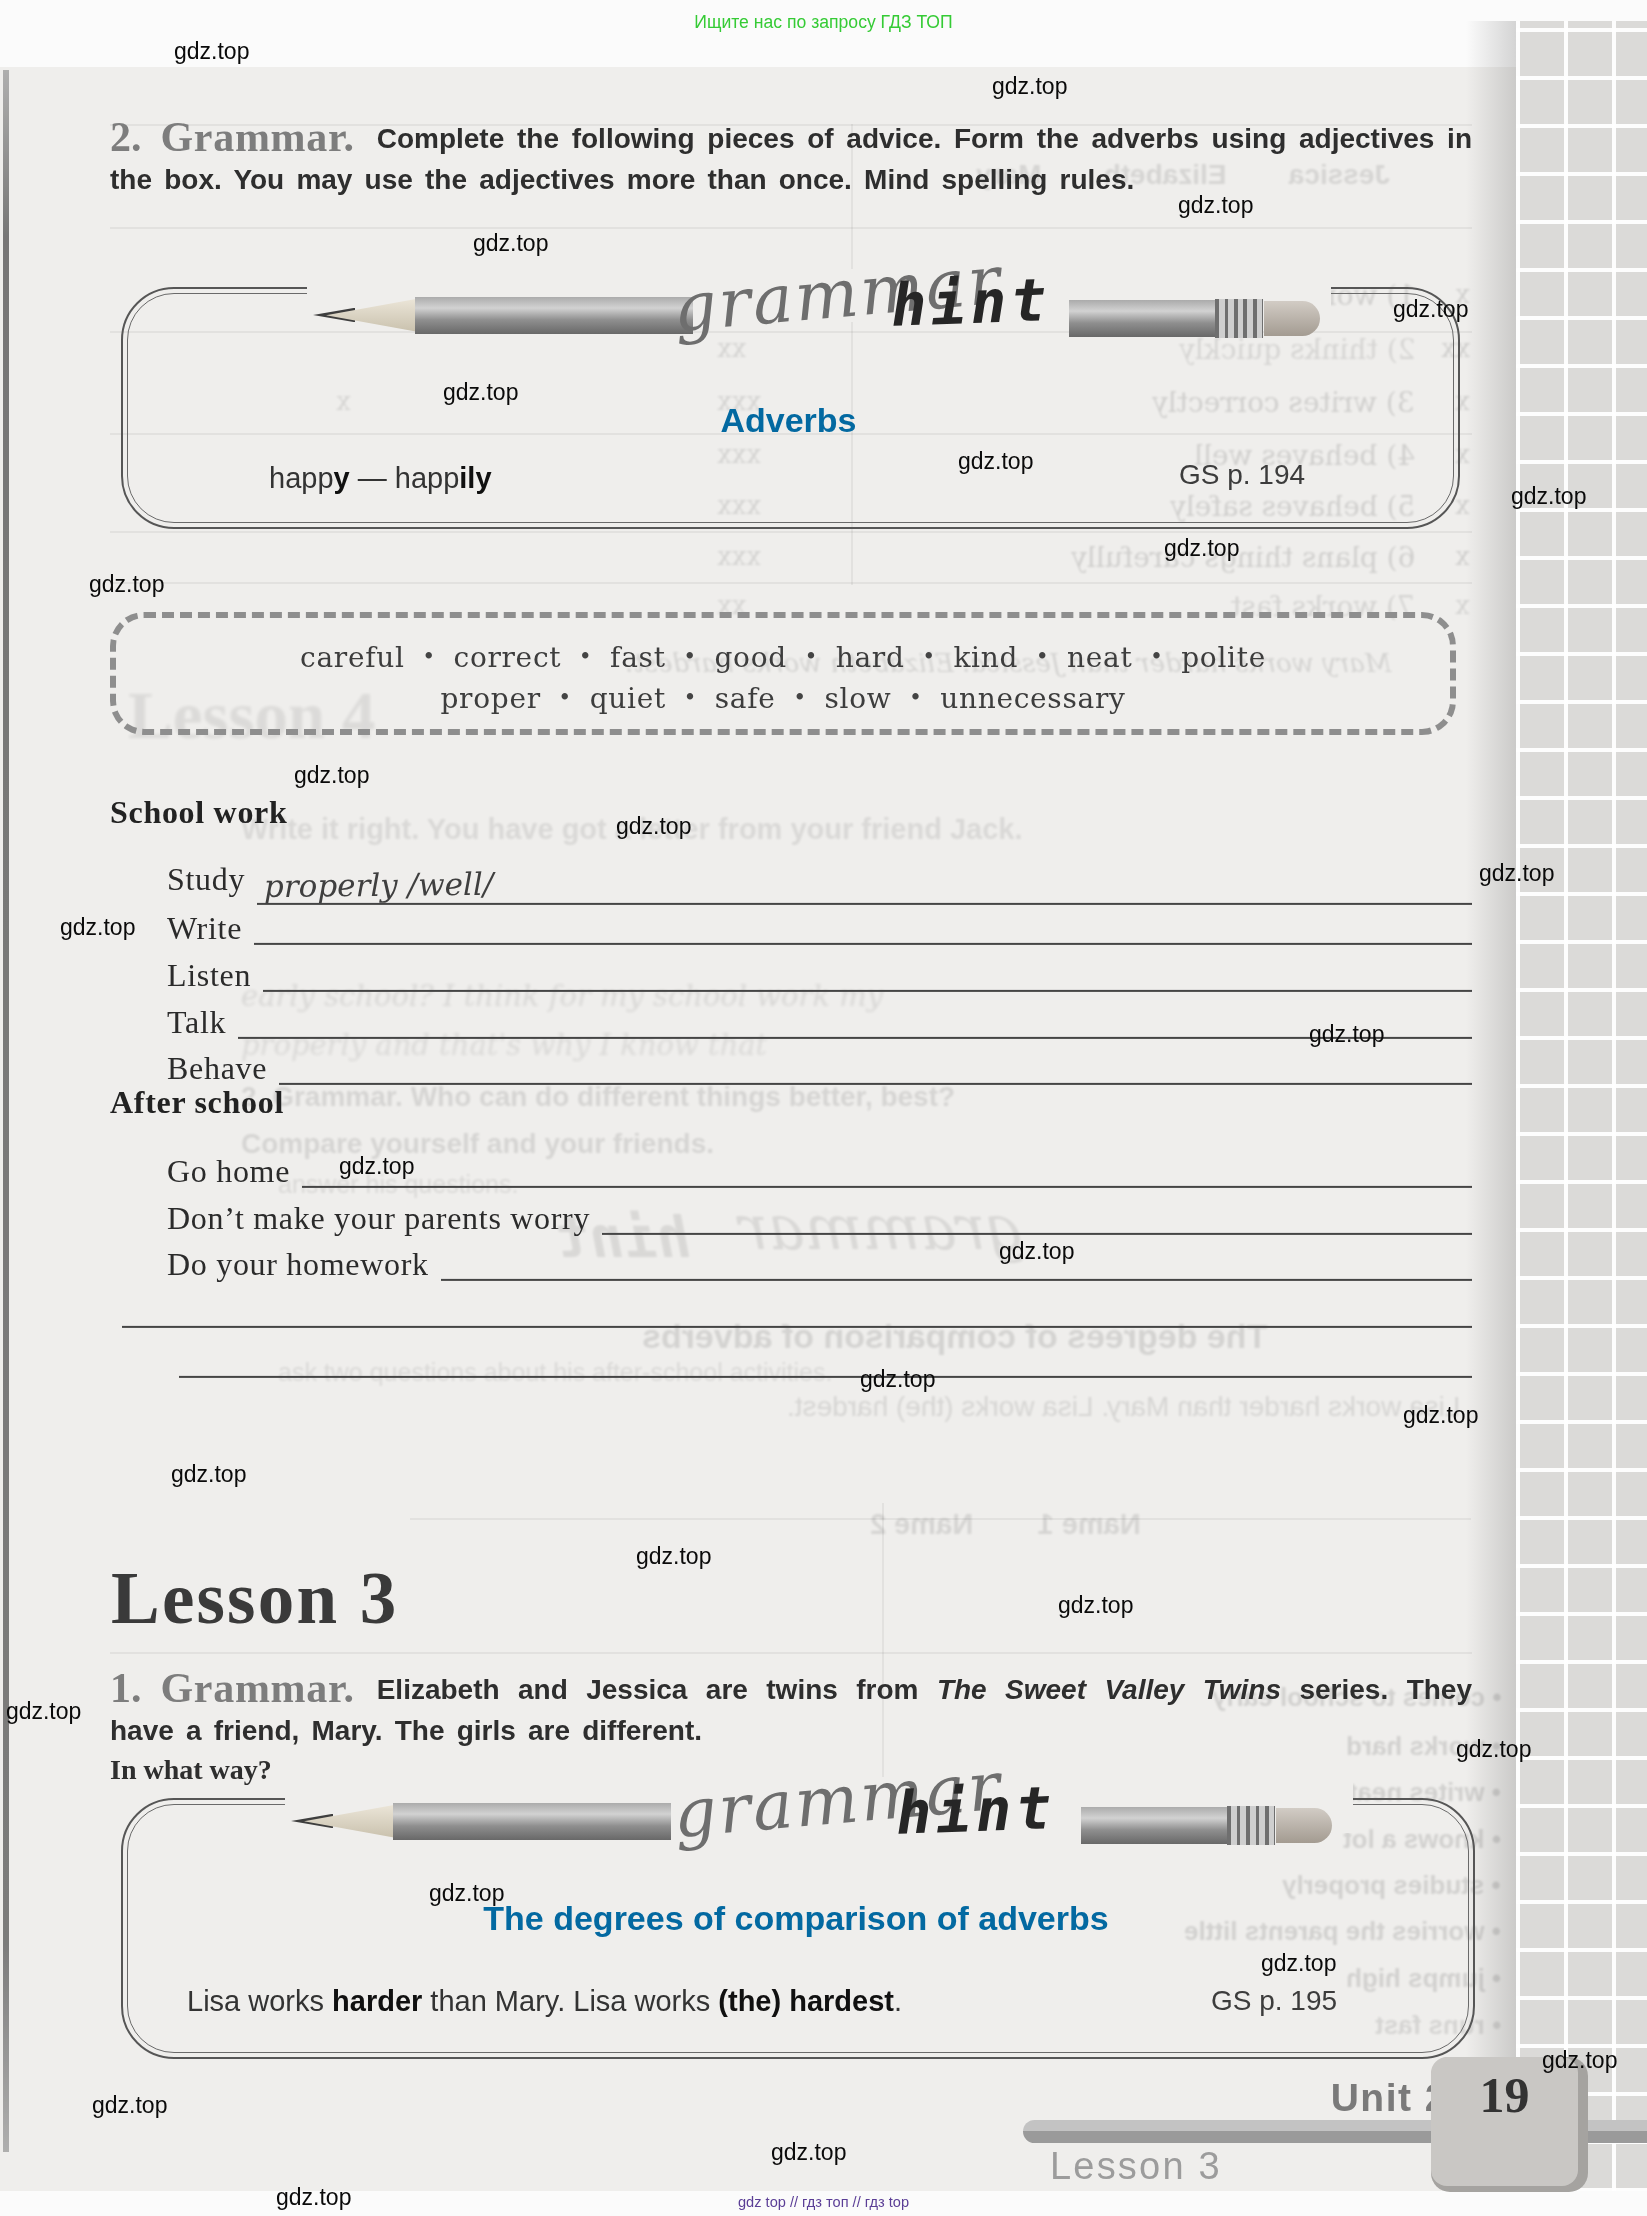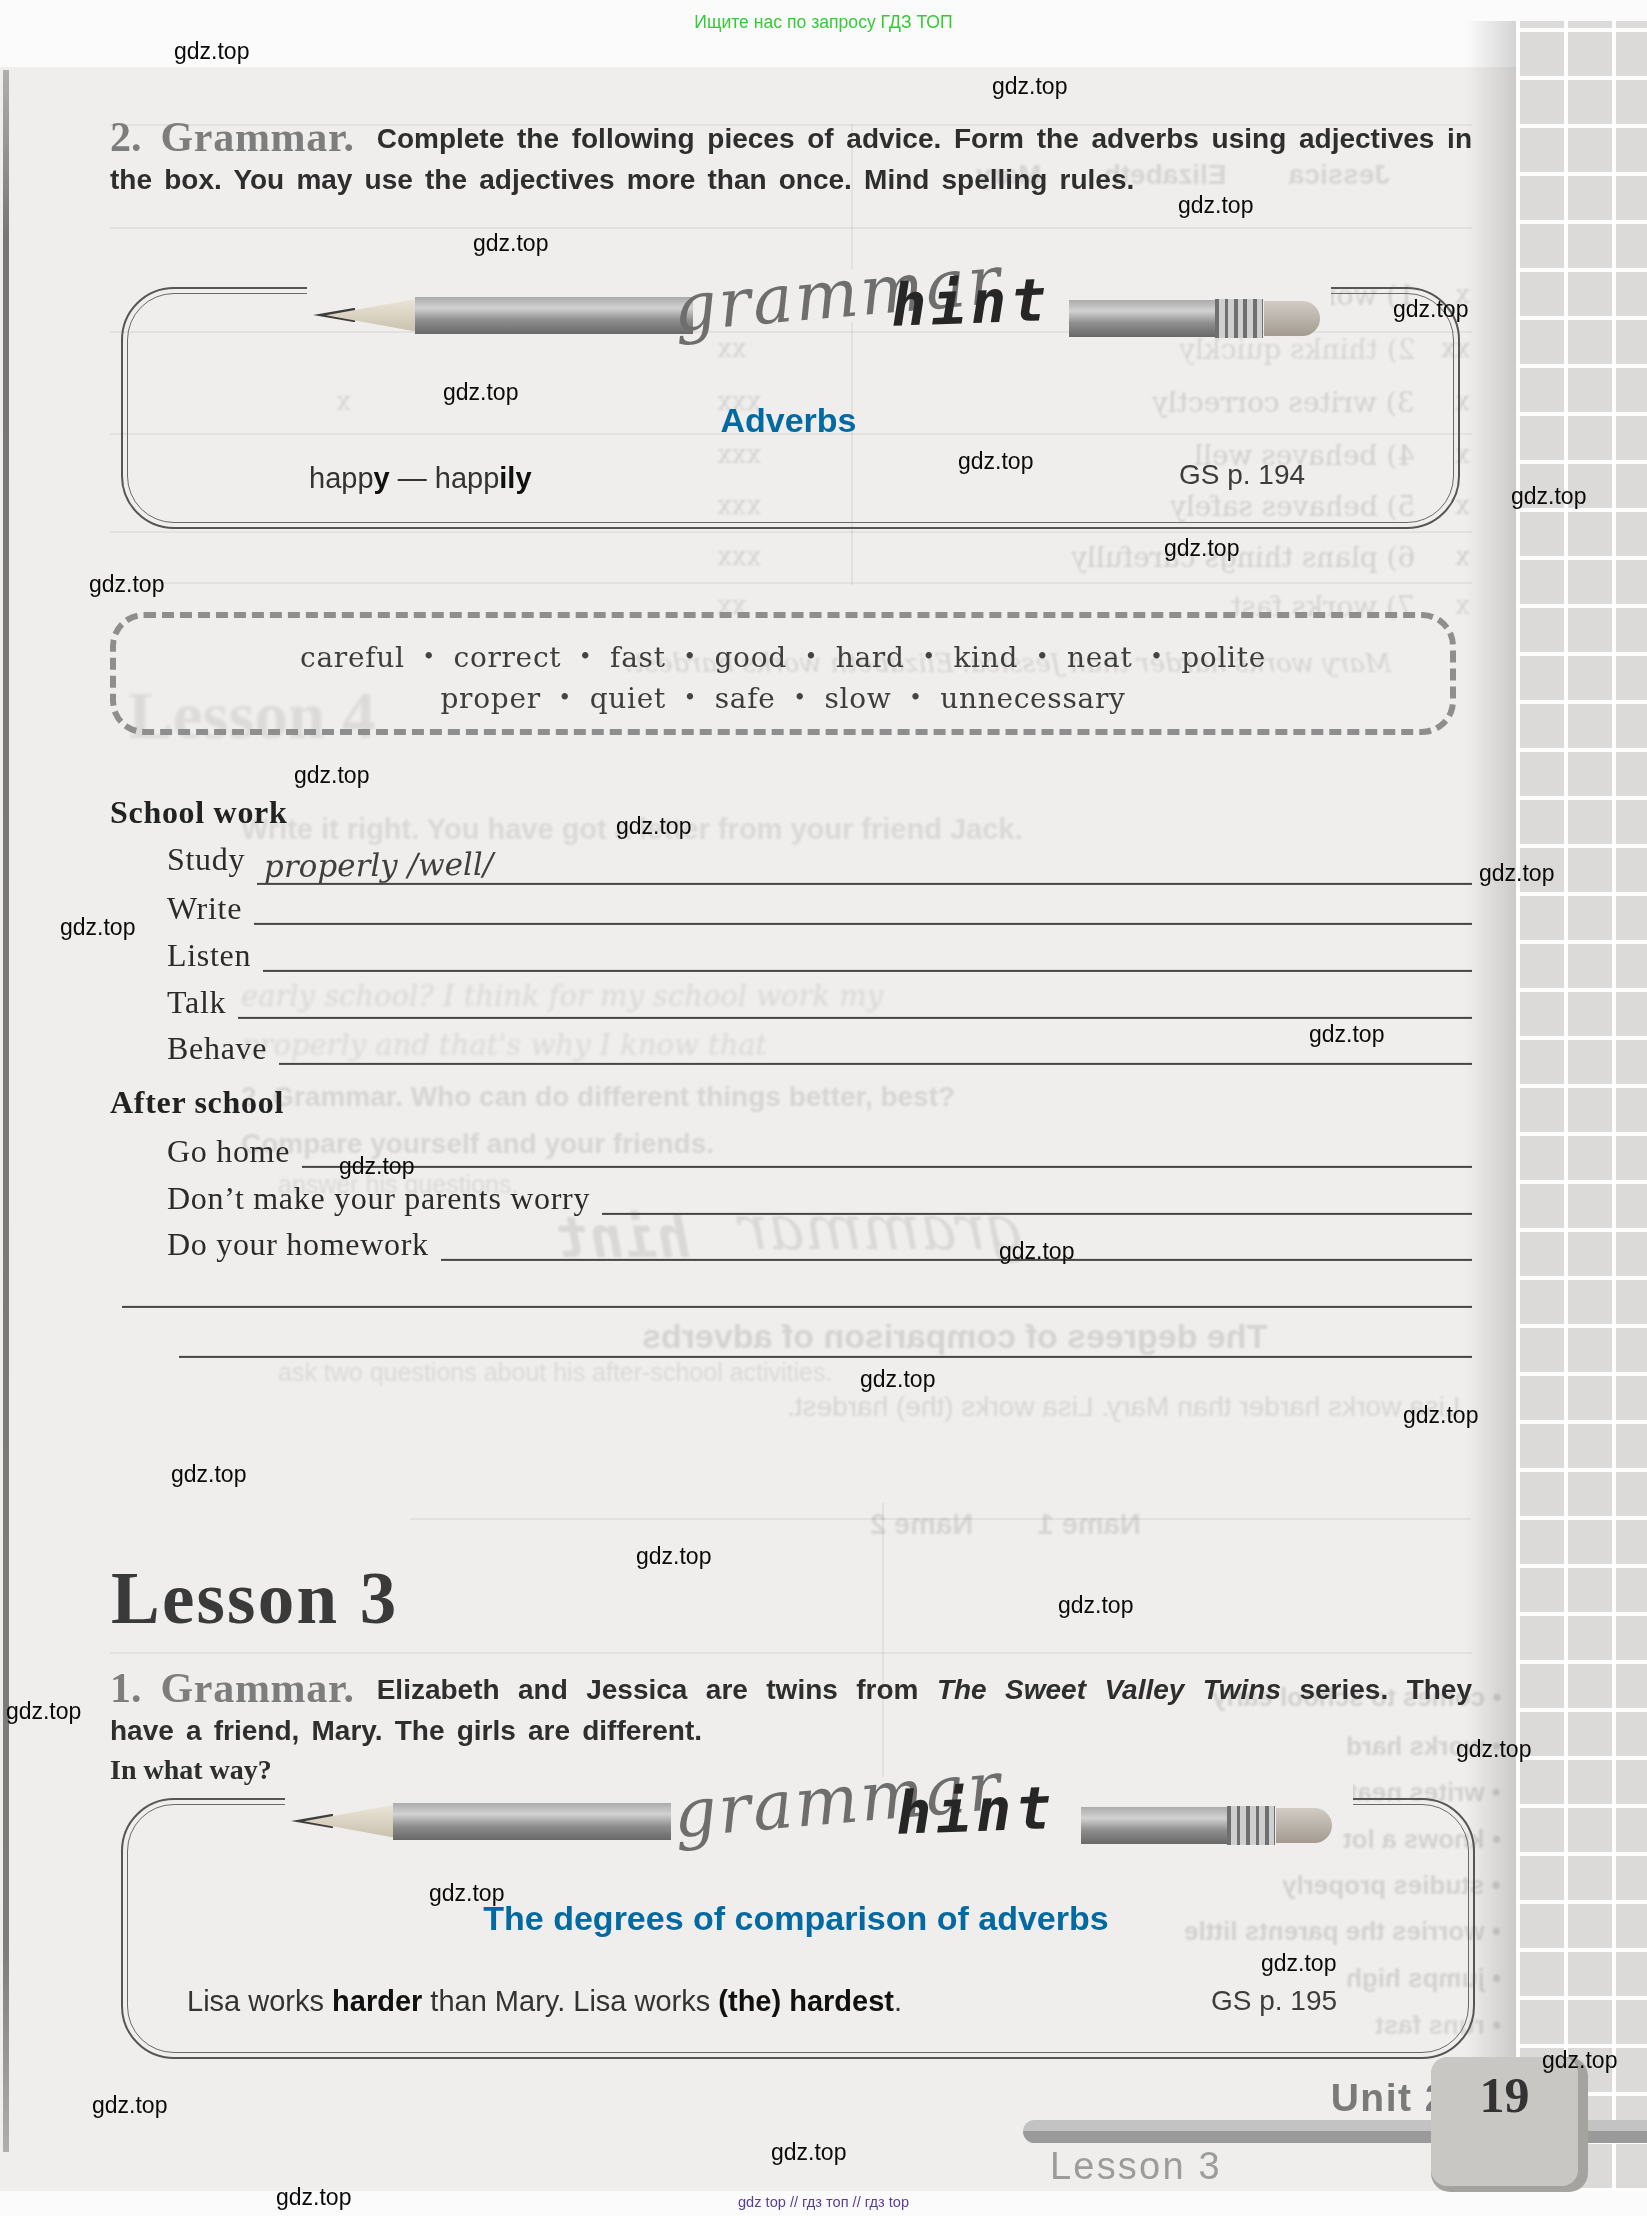--- a/index.html
+++ b/index.html
@@ -65,21 +65,21 @@
     background:repeating-linear-gradient(90deg,#6f6f6f 0 3.7px,#cfcfcf 3.7px 9.5px);}
   .eraser .cap{position:absolute;left:195px;top:0.7px;width:56px;height:35px;
     background:linear-gradient(#d2ccc5,#a39b91);border-radius:0 19px 19px 0;}
   
   #word-box{position:absolute;left:110px;top:612px;width:1346px;height:123px;
     border:6.6px dashed #8e8e8e;border-radius:34px;box-sizing:border-box;text-align:center;padding-top:17.6px;}
   .wrow{font-family:"DejaVu Serif",serif;font-size:28px;color:#3d3d3d;letter-spacing:0.7px;line-height:41px;white-space:nowrap;}
   .wsep{display:inline-block;margin:0 17.6px;font-size:22px;color:#444;vertical-align:2.9px;}
   
   .sec-heading{position:absolute;left:110px;font:700 32px "Liberation Serif",serif;color:#222;letter-spacing:0.7px;}
-  .frow{position:absolute;left:110px;width:1362px;height:41px;display:flex;align-items:baseline;}
+  .frow{position:absolute;left:110px;width:1362px;height:41px;display:flex;align-items:baseline;margin-top:20px;}
   .frow .lbl{font:400 32px "Liberation Serif",serif;color:#2b2b2b;margin-left:57px;white-space:nowrap;letter-spacing:0.7px;}
   .frow .fill{flex:1;margin-left:11.7px;border-bottom:2.2px solid #454545;transform:translateY(5.9px);min-height:29px;}
   .frow .ans{font-family:"DejaVu Serif",serif;font-style:italic;font-size:31px;color:#3f3f3f;
     display:inline-block;transform:rotate(-.6deg);margin-left:7.3px;white-space:nowrap;}
   
   #lesson3-heading{position:absolute;left:111px;top:1557px;font:700 73px "Liberation Serif",serif;
     color:#3a3a3a;letter-spacing:2.2px;}
   
   #unit-label{position:absolute;left:1236px;top:2076px;width:212px;text-align:right;
     font:700 39px "Liberation Sans",sans-serif;color:#7a7a7a;letter-spacing:1.5px;}
@@ -178,21 +178,21 @@
     <div class="pbody"></div>
   </div>
   <div class="gscript" style="left:673px;top:255px;">grammar</div>
   <div class="ghint" style="left:891px;top:268px;">hint</div>
   <div class="eraser" style="left:1069px;top:300px;">
     <div class="ebody"></div>
     <div class="ferrule"></div>
     <div class="cap"></div>
   </div>
   <div class="hint-heading" style="left:121px;top:401px;width:1335px;">Adverbs</div>
-  <div class="hint-example" style="left:269px;top:462px;margin-left:40px;">
+  <div class="hint-example" style="left:269px;top:462px;">
     <span>happ</span><b>y</b><span> — </span><span>happ</span><b>ily</b>
   </div>
   <div class="gsref" style="left:1179px;top:459px;">GS p. 194</div>
 
   <div id="word-box">
     <div class="wrow">
       <span>careful</span><span class="wsep">•</span><span>correct</span><span class="wsep">•</span><span>fast</span><span class="wsep">•</span><span>good</span><span class="wsep">•</span><span>hard</span><span class="wsep">•</span><span>kind</span><span class="wsep">•</span><span>neat</span><span class="wsep">•</span><span>polite</span>
     </div>
     <div class="wrow">
       <span>proper</span><span class="wsep">•</span><span>quiet</span><span class="wsep">•</span><span>safe</span><span class="wsep">•</span><span>slow</span><span class="wsep">•</span><span>unnecessary</span>

